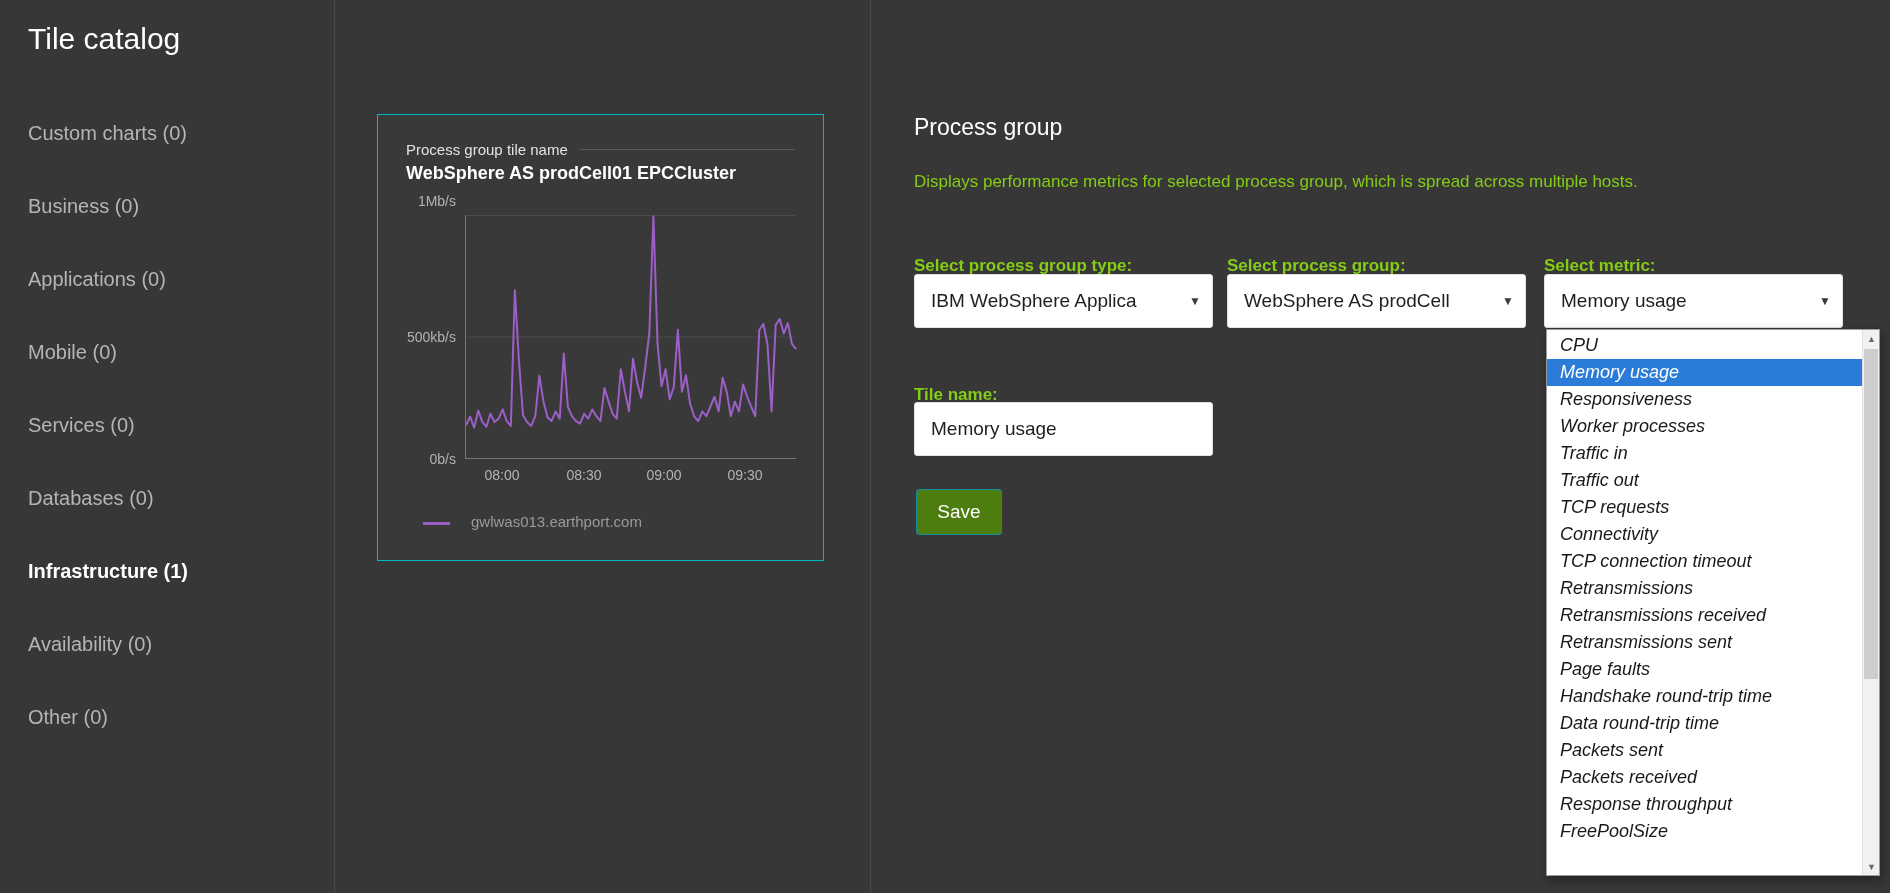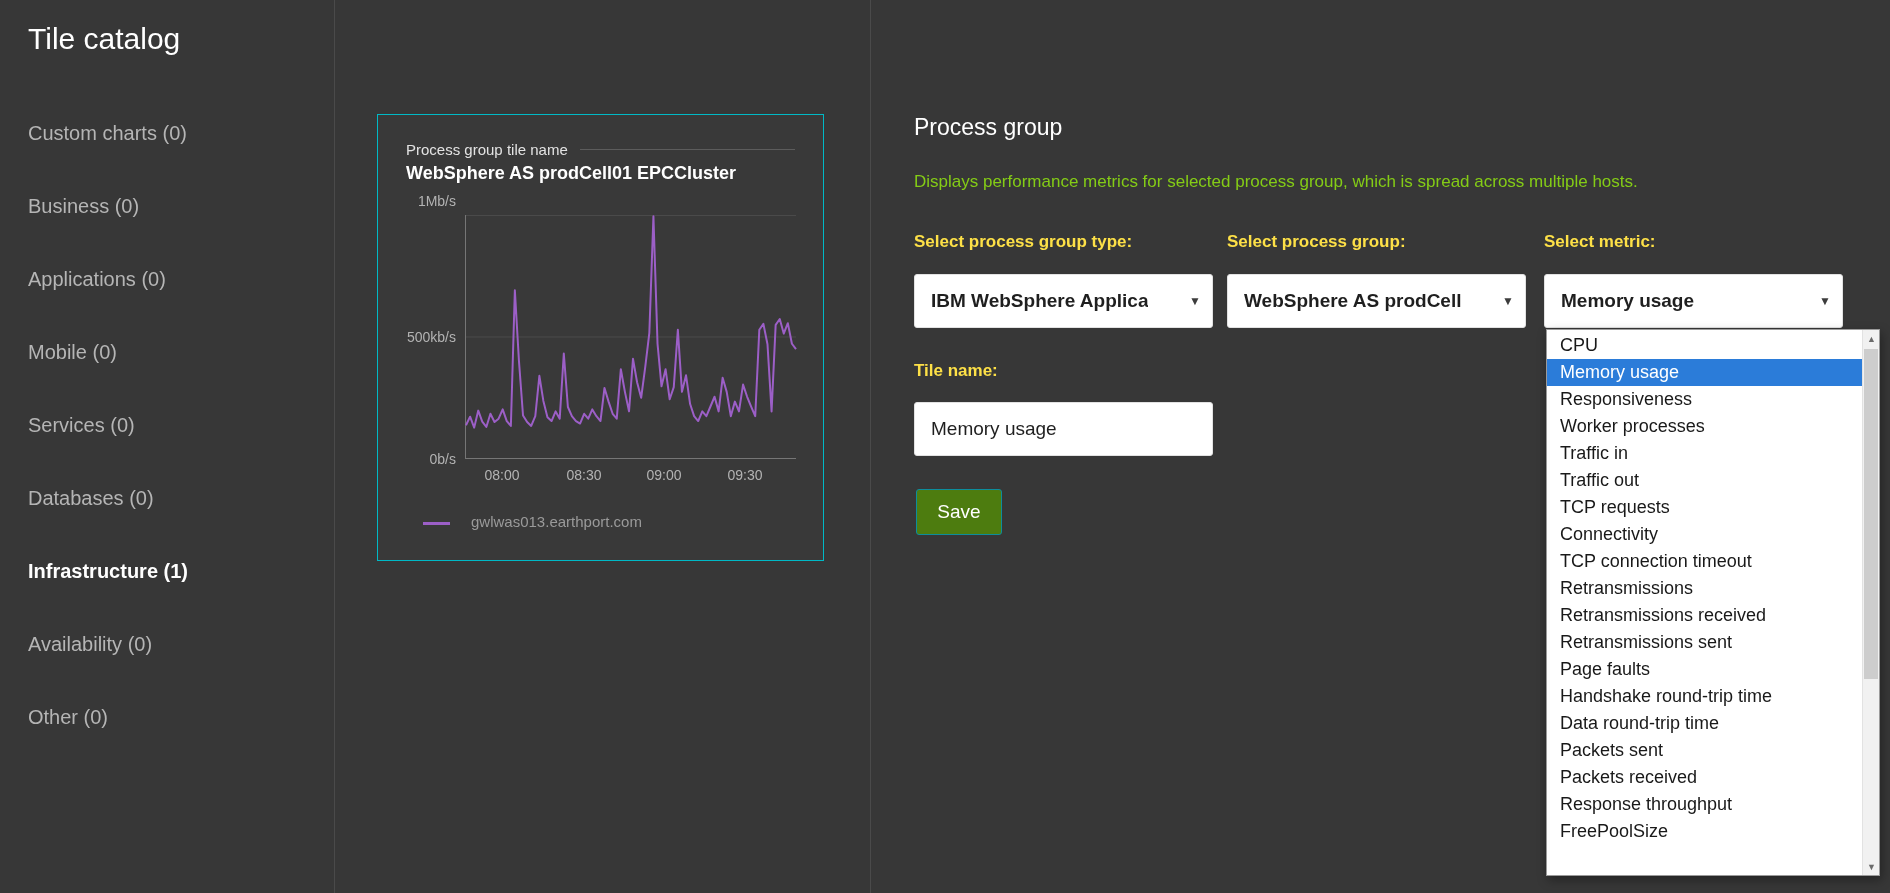--- a/index.html
+++ b/index.html
@@ -46,55 +46,56 @@
   .x-tick { position:absolute; top:352px; width:60px; text-align:center; font-size:14px; color:#b3b3b3; }
   #xtick-0 { left:94px; } #xtick-1 { left:176px; } #xtick-2 { left:256px; } #xtick-3 { left:337px; }
 
   .legend-dash { position:absolute; left:45px; top:407px; width:27px; height:3px; background:#9c5fc7; }
   .legend-text { position:absolute; left:93px; top:398px; font-size:15px; color:#9a9a9a; }
 
   
   .panel-heading { position:absolute; left:914px; top:114px; font-size:23px; font-weight:400; color:#ffffff; }
   .panel-desc    { position:absolute; left:914px; top:172px; font-size:17px; color:#84cc16; white-space:nowrap; }
 
-  .field-label { position:absolute; font-size:17px; font-weight:700; color:#fde047; white-space:nowrap; }
+  .field-label { position:absolute; font-size:17px; font-weight:700; color:#84cc16; white-space:nowrap;margin-top:24px; }
   #label-type   { left:914px;  top:232px; }
   #label-group  { left:1227px; top:232px; }
   #label-metric { left:1544px; top:232px; }
   #label-tile   { left:914px;  top:361px; }
 
   .select {
     position:absolute; top:274px; width:299px; height:54px; background:#ffffff;
     border:1px solid #e2e2e2; border-radius:3px;
     display:flex; align-items:center; padding:0 34px 0 16px;
     font-size:19px; color:#1f1f1f; cursor:pointer;
   }
   #select-type   { left:914px; }
   #select-group  { left:1227px; }
   #select-metric { left:1544px; }
-  .select .val { white-space:nowrap; overflow:hidden;font-weight:bold; }
+  .select .val { white-space:nowrap; overflow:hidden; }
   .select .arrow { position:absolute; right:11px; top:50%; transform:translateY(-50%); font-size:12px; color:#3c3c3c; }
 
   .text-input {
     position:absolute; left:914px; top:402px; width:299px; height:54px;
     background:#ffffff; border:1px solid #e2e2e2; border-radius:3px;
     padding:0 16px; font-size:19px; color:#1f1f1f; font-family:inherit;
   }
 
   .save-btn {
     position:absolute; left:916px; top:489px; width:86px; height:46px;
     background:#4d7c0f; border:1px solid #0d8d9c; border-radius:3px;
     color:#ffffff; font-size:19px; font-family:inherit; cursor:pointer;
   }
 
   
   .dropdown {
     position:absolute; left:1546px; top:329px; width:334px; height:547px;
     background:#ffffff; border:1px solid #9b9b9b;
     box-shadow:2px 4px 10px rgba(0,0,0,.35);
+    font-style:italic;
   }
   .dd-list { position:absolute; left:0; top:2px; right:17px; }
   .dd-option {
     height:27px; line-height:27px; padding-left:13px;
     font-size:18px; color:#191919; white-space:nowrap; cursor:pointer;
   }
   .dd-option.selected { background:#2b7cd9; color:#ffffff; }
 
   .dd-scrollbar { position:absolute; top:0; right:0; bottom:0; width:17px; background:#f1f1f1; border-left:1px solid #e2e2e2; }
   .dd-arrow {

